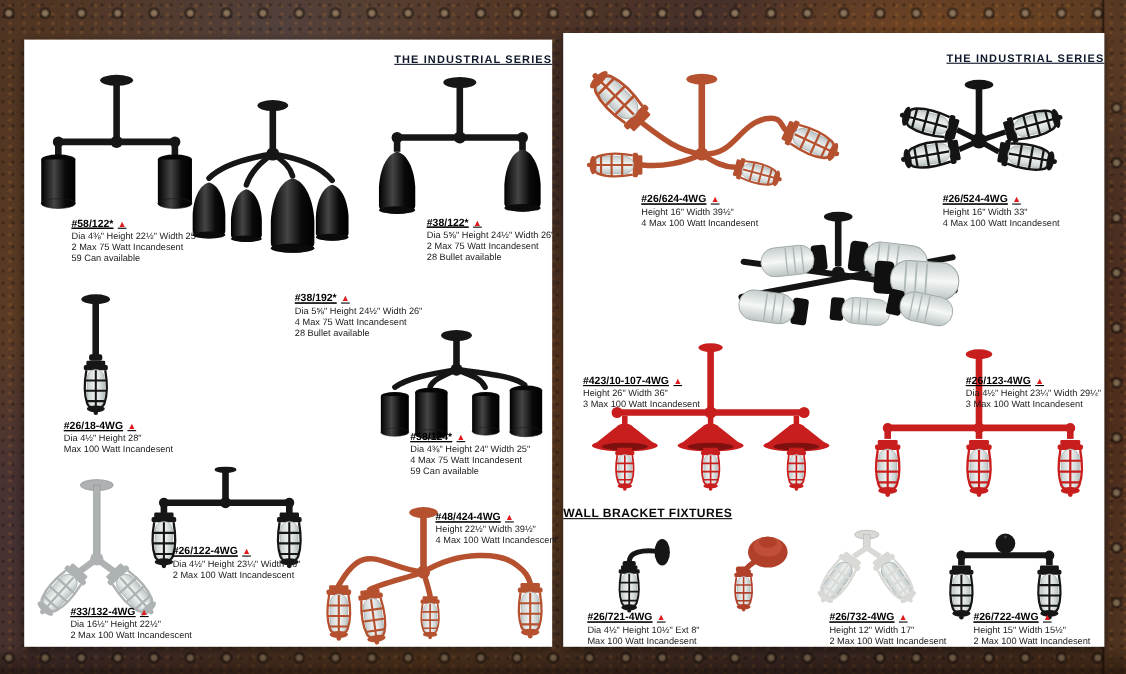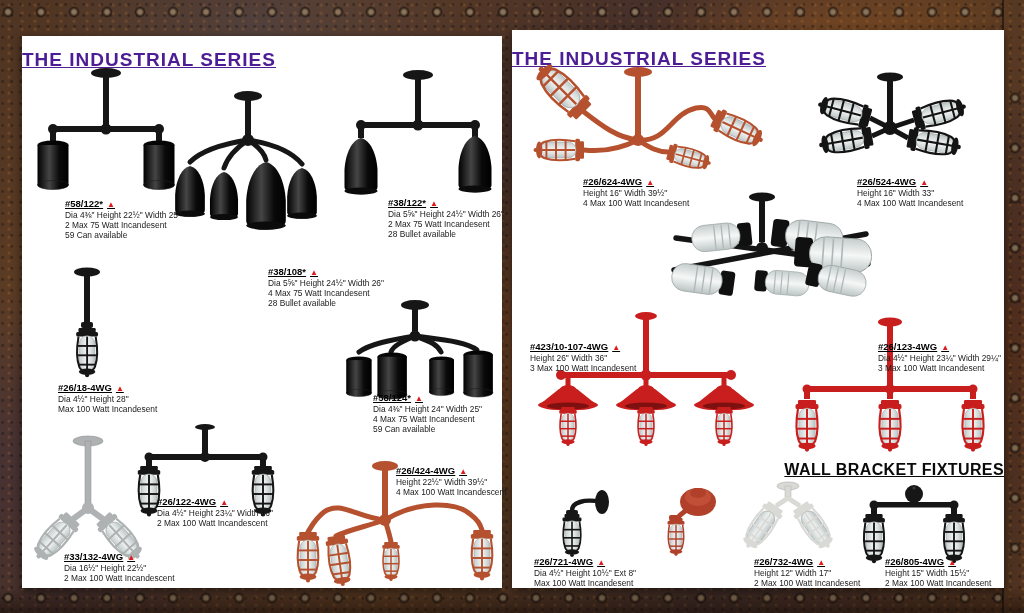--- a/index.html
+++ b/index.html
@@ -19,24 +19,24 @@
            background-size:9px 11px,13px 8px;}
   .rivets-h{position:absolute;left:0;right:0;height:16px;
             background-image:radial-gradient(circle at 8px 8px,#8a735a 0 2px,#574635 3px,rgba(0,0,0,.45) 4.5px,transparent 6px);
             background-size:33px 16px;background-repeat:repeat-x;}
   .rivets-v{position:absolute;width:16px;
             background-image:radial-gradient(circle at 8px 8px,#7d6850 0 2px,#4e3e2f 3px,rgba(0,0,0,.45) 4.5px,transparent 6px);
             background-size:16px 50px;background-repeat:repeat-y;}
   .seam-v{position:absolute;width:2px;background:rgba(15,8,4,.55);}
   .bottom-shade{position:absolute;left:0;right:0;bottom:0;height:26px;background:linear-gradient(180deg,transparent,rgba(18,9,4,.55));}
   .page{position:absolute;background:#fff;box-shadow:0 3px 9px rgba(0,0,0,.6);}
-  .page-title{position:absolute;left:0;right:0;text-align:left;font-weight:bold;
-              font-size:19px;letter-spacing:1px;text-decoration:underline;color:#4c1d95;}
-  .section-title{position:absolute;left:0;right:0;text-align:right;font-weight:bold;
-              font-size:16px;letter-spacing:.4px;text-decoration:underline;color:#0a0a0a;}
+  .page-title{position:absolute;left:0;right:0;text-align:right;font-weight:bold;
+              font-size:10px;letter-spacing:1px;text-decoration:underline;color:#0f172a;}
+  .section-title{position:absolute;left:0;right:0;text-align:left;font-weight:bold;
+              font-size:11px;letter-spacing:.4px;text-decoration:underline;color:#0a0a0a;}
   .label{position:absolute;color:#1a1a1a;}
   .pid{font-size:9.5px;font-weight:bold;line-height:11px;color:#000;white-space:nowrap;text-decoration:underline;}
   .pid-text{text-decoration:underline;}
   .tri{color:#e0191c;font-size:8px;margin-left:4px;text-decoration:none;}
   .spec{font-size:8.4px;line-height:10px;white-space:nowrap;}
   .fx{position:absolute;}
 </style>
 </head>
 <body>
 
@@ -220,21 +220,21 @@
       <div class="spec">2 Max 75 Watt Incandesent</div>
       <div class="spec">59 Can available</div>
     </div>
     <div class="label" style="left:366px;top:161px">
       <div class="pid"><span class="pid-text">#38/122*</span><span class="tri">▲</span></div>
       <div class="spec">Dia 5⅝" Height 24½" Width 26"</div>
       <div class="spec">2 Max 75 Watt Incandesent</div>
       <div class="spec">28 Bullet available</div>
     </div>
     <div class="label" style="left:246px;top:230px">
-      <div class="pid"><span class="pid-text">#38/108*</span><span class="tri">▲</span></div>
+      <div class="pid"><span class="pid-text">#38/192*</span><span class="tri">▲</span></div>
       <div class="spec">Dia 5⅝" Height 24½" Width 26"</div>
       <div class="spec">4 Max 75 Watt Incandesent</div>
       <div class="spec">28 Bullet available</div>
     </div>
     <div class="label" style="left:36px;top:346px">
       <div class="pid"><span class="pid-text">#26/18-4WG</span><span class="tri">▲</span></div>
       <div class="spec">Dia 4½" Height 28"</div>
       <div class="spec">Max 100 Watt Incandesent</div>
       <div class="spec"></div>
     </div>
@@ -248,21 +248,21 @@
       <div class="pid"><span class="pid-text">#26/122-4WG</span><span class="tri">▲</span></div>
       <div class="spec">Dia 4½" Height 23¼" Width 26"</div>
       <div class="spec">2 Max 100 Watt Incandescent</div>
     </div>
     <div class="label" style="left:42px;top:515px">
       <div class="pid"><span class="pid-text">#33/132-4WG</span><span class="tri">▲</span></div>
       <div class="spec">Dia 16½" Height 22½"</div>
       <div class="spec">2 Max 100 Watt Incandescent</div>
     </div>
     <div class="label" style="left:374px;top:429px">
-      <div class="pid"><span class="pid-text">#26/424-4WG</span><span class="tri">▲</span></div>
+      <div class="pid"><span class="pid-text">#48/424-4WG</span><span class="tri">▲</span></div>
       <div class="spec">Height 22½" Width 39½"</div>
       <div class="spec">4 Max 100 Watt Incandescent</div>
     </div>
   </div>
 
   <div class="page" style="left:512px;top:30px;width:492px;height:558px">
     <div class="page-title" style="top:18px">THE INDUSTRIAL SERIES</div>
 
     <svg class="fx" style="left:6px;top:34px" width="247" height="112" viewBox="0 0 247 112">
       <g color="#b5512f">
@@ -437,18 +437,18 @@
       <div class="pid"><span class="pid-text">#26/721-4WG</span><span class="tri">▲</span></div>
       <div class="spec">Dia 4½" Height 10½" Ext 8"</div>
       <div class="spec">Max 100 Watt Incandesent</div>
     </div>
     <div class="label" style="left:242px;top:526px">
       <div class="pid"><span class="pid-text">#26/732-4WG</span><span class="tri">▲</span></div>
       <div class="spec">Height 12" Width 17"</div>
       <div class="spec">2 Max 100 Watt Incandesent</div>
     </div>
     <div class="label" style="left:373px;top:526px">
-      <div class="pid"><span class="pid-text">#26/805-4WG</span><span class="tri">▲</span></div>
+      <div class="pid"><span class="pid-text">#26/722-4WG</span><span class="tri">▲</span></div>
       <div class="spec">Height 15" Width 15½"</div>
       <div class="spec">2 Max 100 Watt Incandesent</div>
     </div>
   </div>
 </div>
 
 </body></html>

